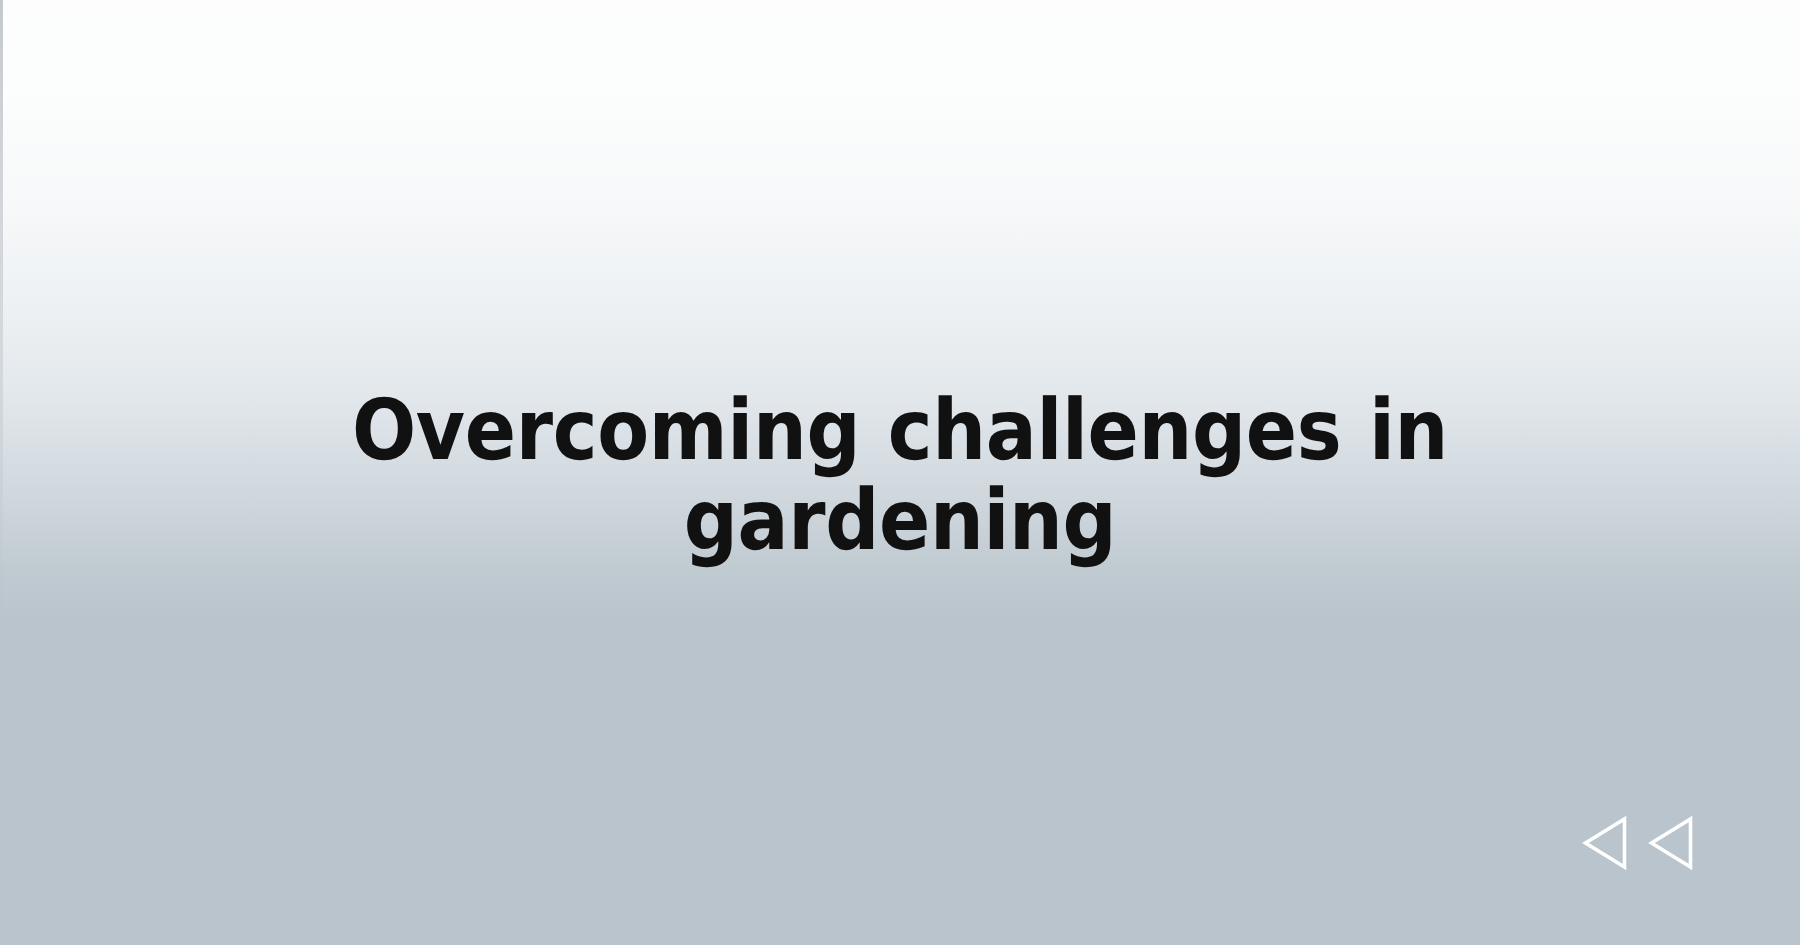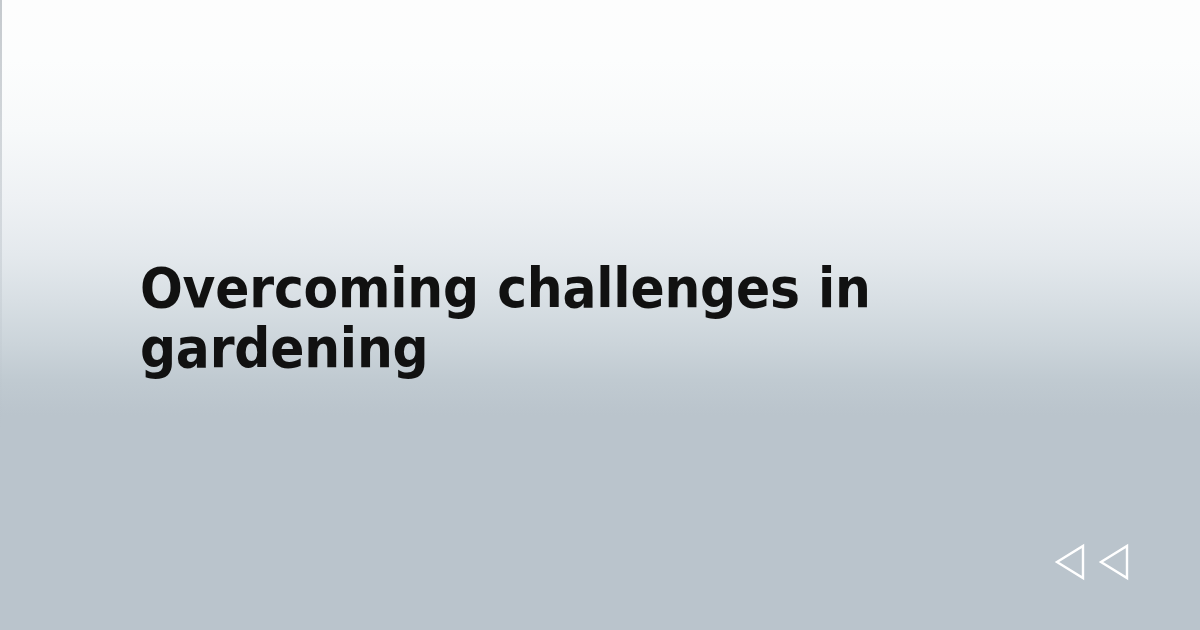--- a/index.html
+++ b/index.html
@@ -53,20 +53,21 @@
     pointer-events: none;
   }
 
   #title-block {
     position: absolute;
     left: 0;
     right: 0;
     top: 258px;
     padding: 0 140px;
     box-sizing: border-box;
+    text-align: center;
   }
 
   #slide-title {
     margin: 0;
     font-family: "DejaVu Sans Condensed", "Liberation Sans Narrow", "Liberation Sans", sans-serif;
     font-size: 56px;
     font-weight: 700;
     line-height: 60px;
     letter-spacing: -0.2px;
     color: #111111;

